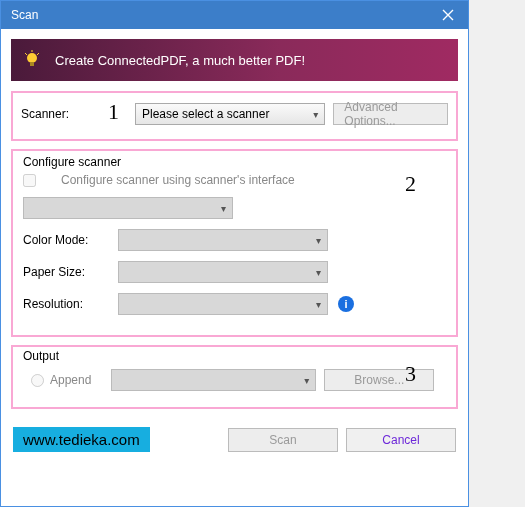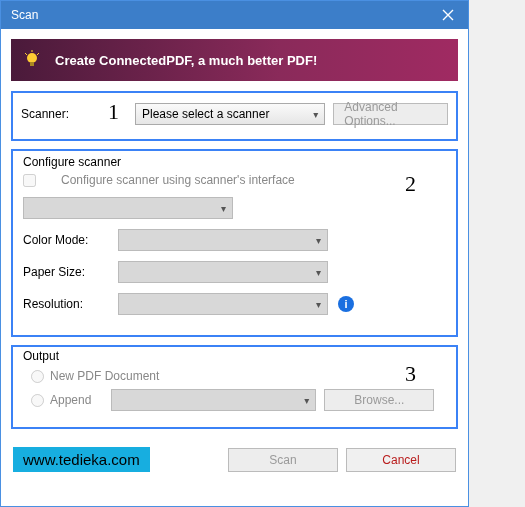--- a/index.html
+++ b/index.html
@@ -32,33 +32,33 @@
     display: flex; align-items: center; justify-content: center;
     color: #fff; font-size: 16px; cursor: pointer;
   }
   .banner {
     margin: 10px 10px 8px 10px;
     height: 42px;
     background: linear-gradient(90deg, #4a1a3a 0%, #8a2a5a 60%, #a02a62 100%);
     display: flex;
     align-items: center;
     color: #fff;
-    font-weight: bold;
+    font-weight: normal;
     font-size: 13px;
     padding: 0 10px;
   }
   .bulb {
     width: 22px; height: 22px;
     margin-right: 12px;
     display: flex; align-items: center; justify-content: center;
   }
   .content { padding: 2px 10px 6px 10px; }
 
   .section-box {
-    border: 2px solid #3b82f6;
+    border: 2px solid #f9a8d4;
     padding: 6px 8px 10px 8px;
     margin-bottom: 8px;
     position: relative;
     background: #fff;
   }
   .annot {
     position: absolute;
     font-family: "Times New Roman", serif;
     font-size: 22px;
     color: #000;
@@ -128,21 +128,21 @@
   .footer {
     display:flex; align-items:center; justify-content:space-between;
     padding: 4px 12px 8px 12px;
   }
   .watermark {
     background:#17aee0; color:#000000; font-size:15px;
     padding:4px 10px; font-family: Arial, sans-serif;
   }
   .footer-btns { display:flex; gap:8px; }
   .footer-btns .btn { width:110px; height:24px; }
-  .footer-btns .btn.cancel { color:#b91c1c; background:#f0f0f0; }
+  .footer-btns .btn.cancel { color:#6d28d9; background:#f0f0f0; }
 </style>
 </head>
 <body>
 
 <div class="window">
 
   <div class="titlebar">
     <span>Scan</span>
     <div class="close">
       <svg width="12" height="12" viewBox="0 0 12 12">
@@ -210,24 +210,20 @@
             </div>
           <div class="info-icon">i</div>
         </div>
       </fieldset>
       <span class="annot" style="right:40px; top:20px;">2</span>
     </div>
 
     <div class="section-box" style="padding:0;">
       <fieldset style="border:none; padding:4px 10px 10px 10px;">
         <div style="font-size:12px; margin:-2px 0 4px 0;">Output</div>
-        <label class="radio-row">
-          <input type="radio" name="out" disabled="" style="">
-          <span>New PDF Document</span>
-        </label>
         <div class="radio-row" style="align-items:center;">
           <label style="display:flex;align-items:center;">
             <input type="radio" name="out" disabled="" style="">
             <span>Append</span>
           </label>
           <div class="out-select">
               <span class="chev">▾</span>
             </div>
           <div class="btn browse-btn disabled">Browse...</div>
         </div>

